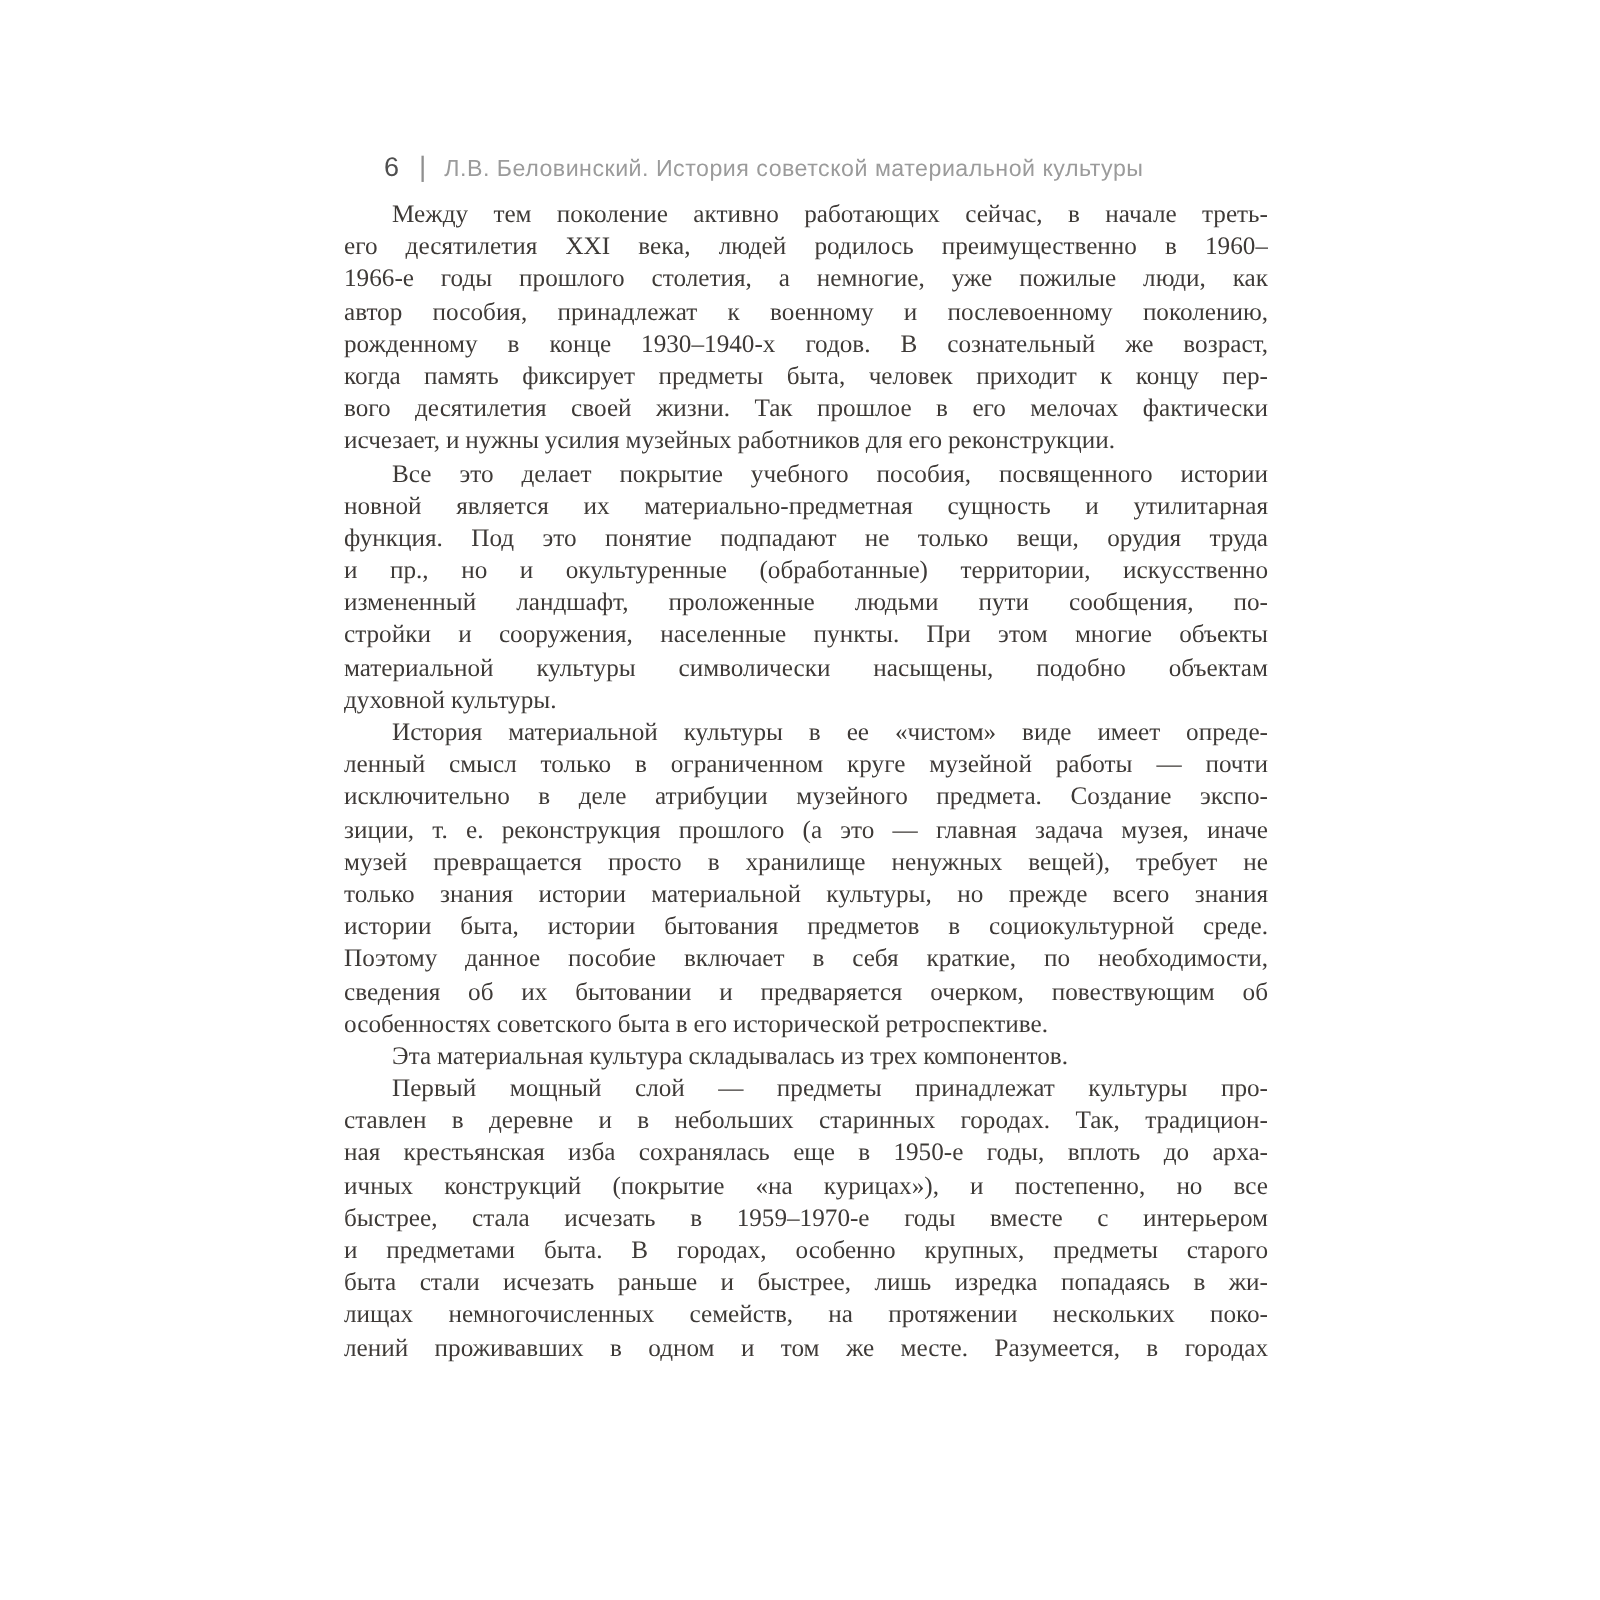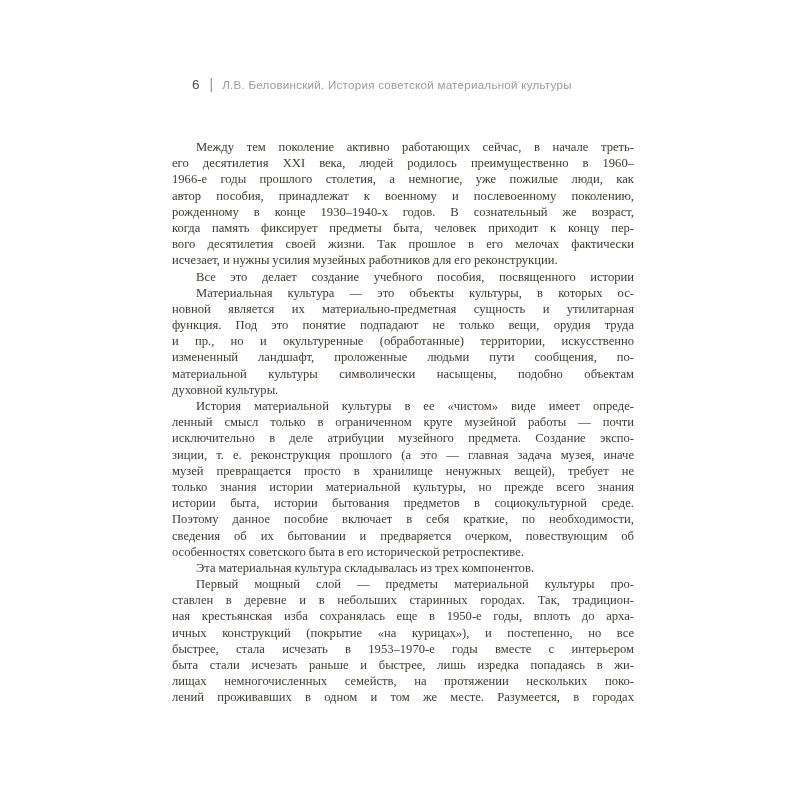--- a/index.html
+++ b/index.html
@@ -46,21 +46,20 @@
   }
   
   .textcol {
     position: absolute;
     left: 172px;
     top: 99px;
     width: 462px;
     color: #3e3a37;
     font-size: 12.6px;
     line-height: 16.2px;
-    margin-top: 40px;
   }
   .para { margin: 0; padding: 0; }
   .line {
     text-align: justify;
     text-align-last: justify;
     height: 16.2px;
     overflow: hidden;
     word-spacing: -0.2px;
   }
   .line.first { text-indent: 24px; }
@@ -82,51 +81,52 @@
         <div class="line first">Между тем поколение активно работающих сейчас, в начале треть-</div>
         <div class="line">его десятилетия XXI века, людей родилось преимущественно в 1960–</div>
         <div class="line">1966-е годы прошлого столетия, а немногие, уже пожилые люди, как</div>
         <div class="line">автор пособия, принадлежат к военному и послевоенному поколению,</div>
         <div class="line">рожденному в конце 1930–1940-х годов. В сознательный же возраст,</div>
         <div class="line">когда память фиксирует предметы быта, человек приходит к концу пер-</div>
         <div class="line">вого десятилетия своей жизни. Так прошлое в его мелочах фактически</div>
         <div class="line lastline">исчезает, и нужны усилия музейных работников для его реконструкции.</div>
       </div>
       <div class="para">
-        <div class="line first">Все это делает создание учебного пособия, посвященного истории</div>
+        <div class="line first">Все это делает покрытие учебного пособия, посвященного истории</div>
       </div>
       <div class="para">
-        <div class="line first">Материальная культура — это объекты культуры, в которых ос-</div>
         <div class="line">новной является их материально-предметная сущность и утилитарная</div>
         <div class="line">функция. Под это понятие подпадают не только вещи, орудия труда</div>
         <div class="line">и пр., но и окультуренные (обработанные) территории, искусственно</div>
         <div class="line">измененный ландшафт, проложенные людьми пути сообщения, по-</div>
+        <div class="line">стройки и сооружения, населенные пункты. При этом многие объекты</div>
         <div class="line">материальной культуры символически насыщены, подобно объектам</div>
         <div class="line lastline">духовной культуры.</div>
       </div>
       <div class="para">
         <div class="line first">История материальной культуры в ее «чистом» виде имеет опреде-</div>
         <div class="line">ленный смысл только в ограниченном круге музейной работы — почти</div>
         <div class="line">исключительно в деле атрибуции музейного предмета. Создание экспо-</div>
         <div class="line">зиции, т. е. реконструкция прошлого (а это — главная задача музея, иначе</div>
         <div class="line">музей превращается просто в хранилище ненужных вещей), требует не</div>
         <div class="line">только знания истории материальной культуры, но прежде всего знания</div>
         <div class="line">истории быта, истории бытования предметов в социокультурной среде.</div>
         <div class="line">Поэтому данное пособие включает в себя краткие, по необходимости,</div>
         <div class="line">сведения об их бытовании и предваряется очерком, повествующим об</div>
         <div class="line lastline">особенностях советского быта в его исторической ретроспективе.</div>
       </div>
       <div class="para">
         <div class="line first lastline">Эта материальная культура складывалась из трех компонентов.</div>
       </div>
       <div class="para">
-        <div class="line first">Первый мощный слой — предметы материальной культуры про-</div>
+        <div class="line first">Первый мощный слой — предметы принадлежат культуры про-</div>
         <div class="line">ставлен в деревне и в небольших старинных городах. Так, традицион-</div>
         <div class="line">ная крестьянская изба сохранялась еще в 1950-е годы, вплоть до арха-</div>
         <div class="line">ичных конструкций (покрытие «на курицах»), и постепенно, но все</div>
-        <div class="line">быстрее, стала исчезать в 1953–1970-е годы вместе с интерьером</div>
+        <div class="line">быстрее, стала исчезать в 1959–1970-е годы вместе с интерьером</div>
+        <div class="line">и предметами быта. В городах, особенно крупных, предметы старого</div>
         <div class="line">быта стали исчезать раньше и быстрее, лишь изредка попадаясь в жи-</div>
         <div class="line">лищах немногочисленных семейств, на протяжении нескольких поко-</div>
         <div class="line">лений проживавших в одном и том же месте. Разумеется, в городах</div>
       </div>
     </div>
 
 </div>
 
 </body></html>

